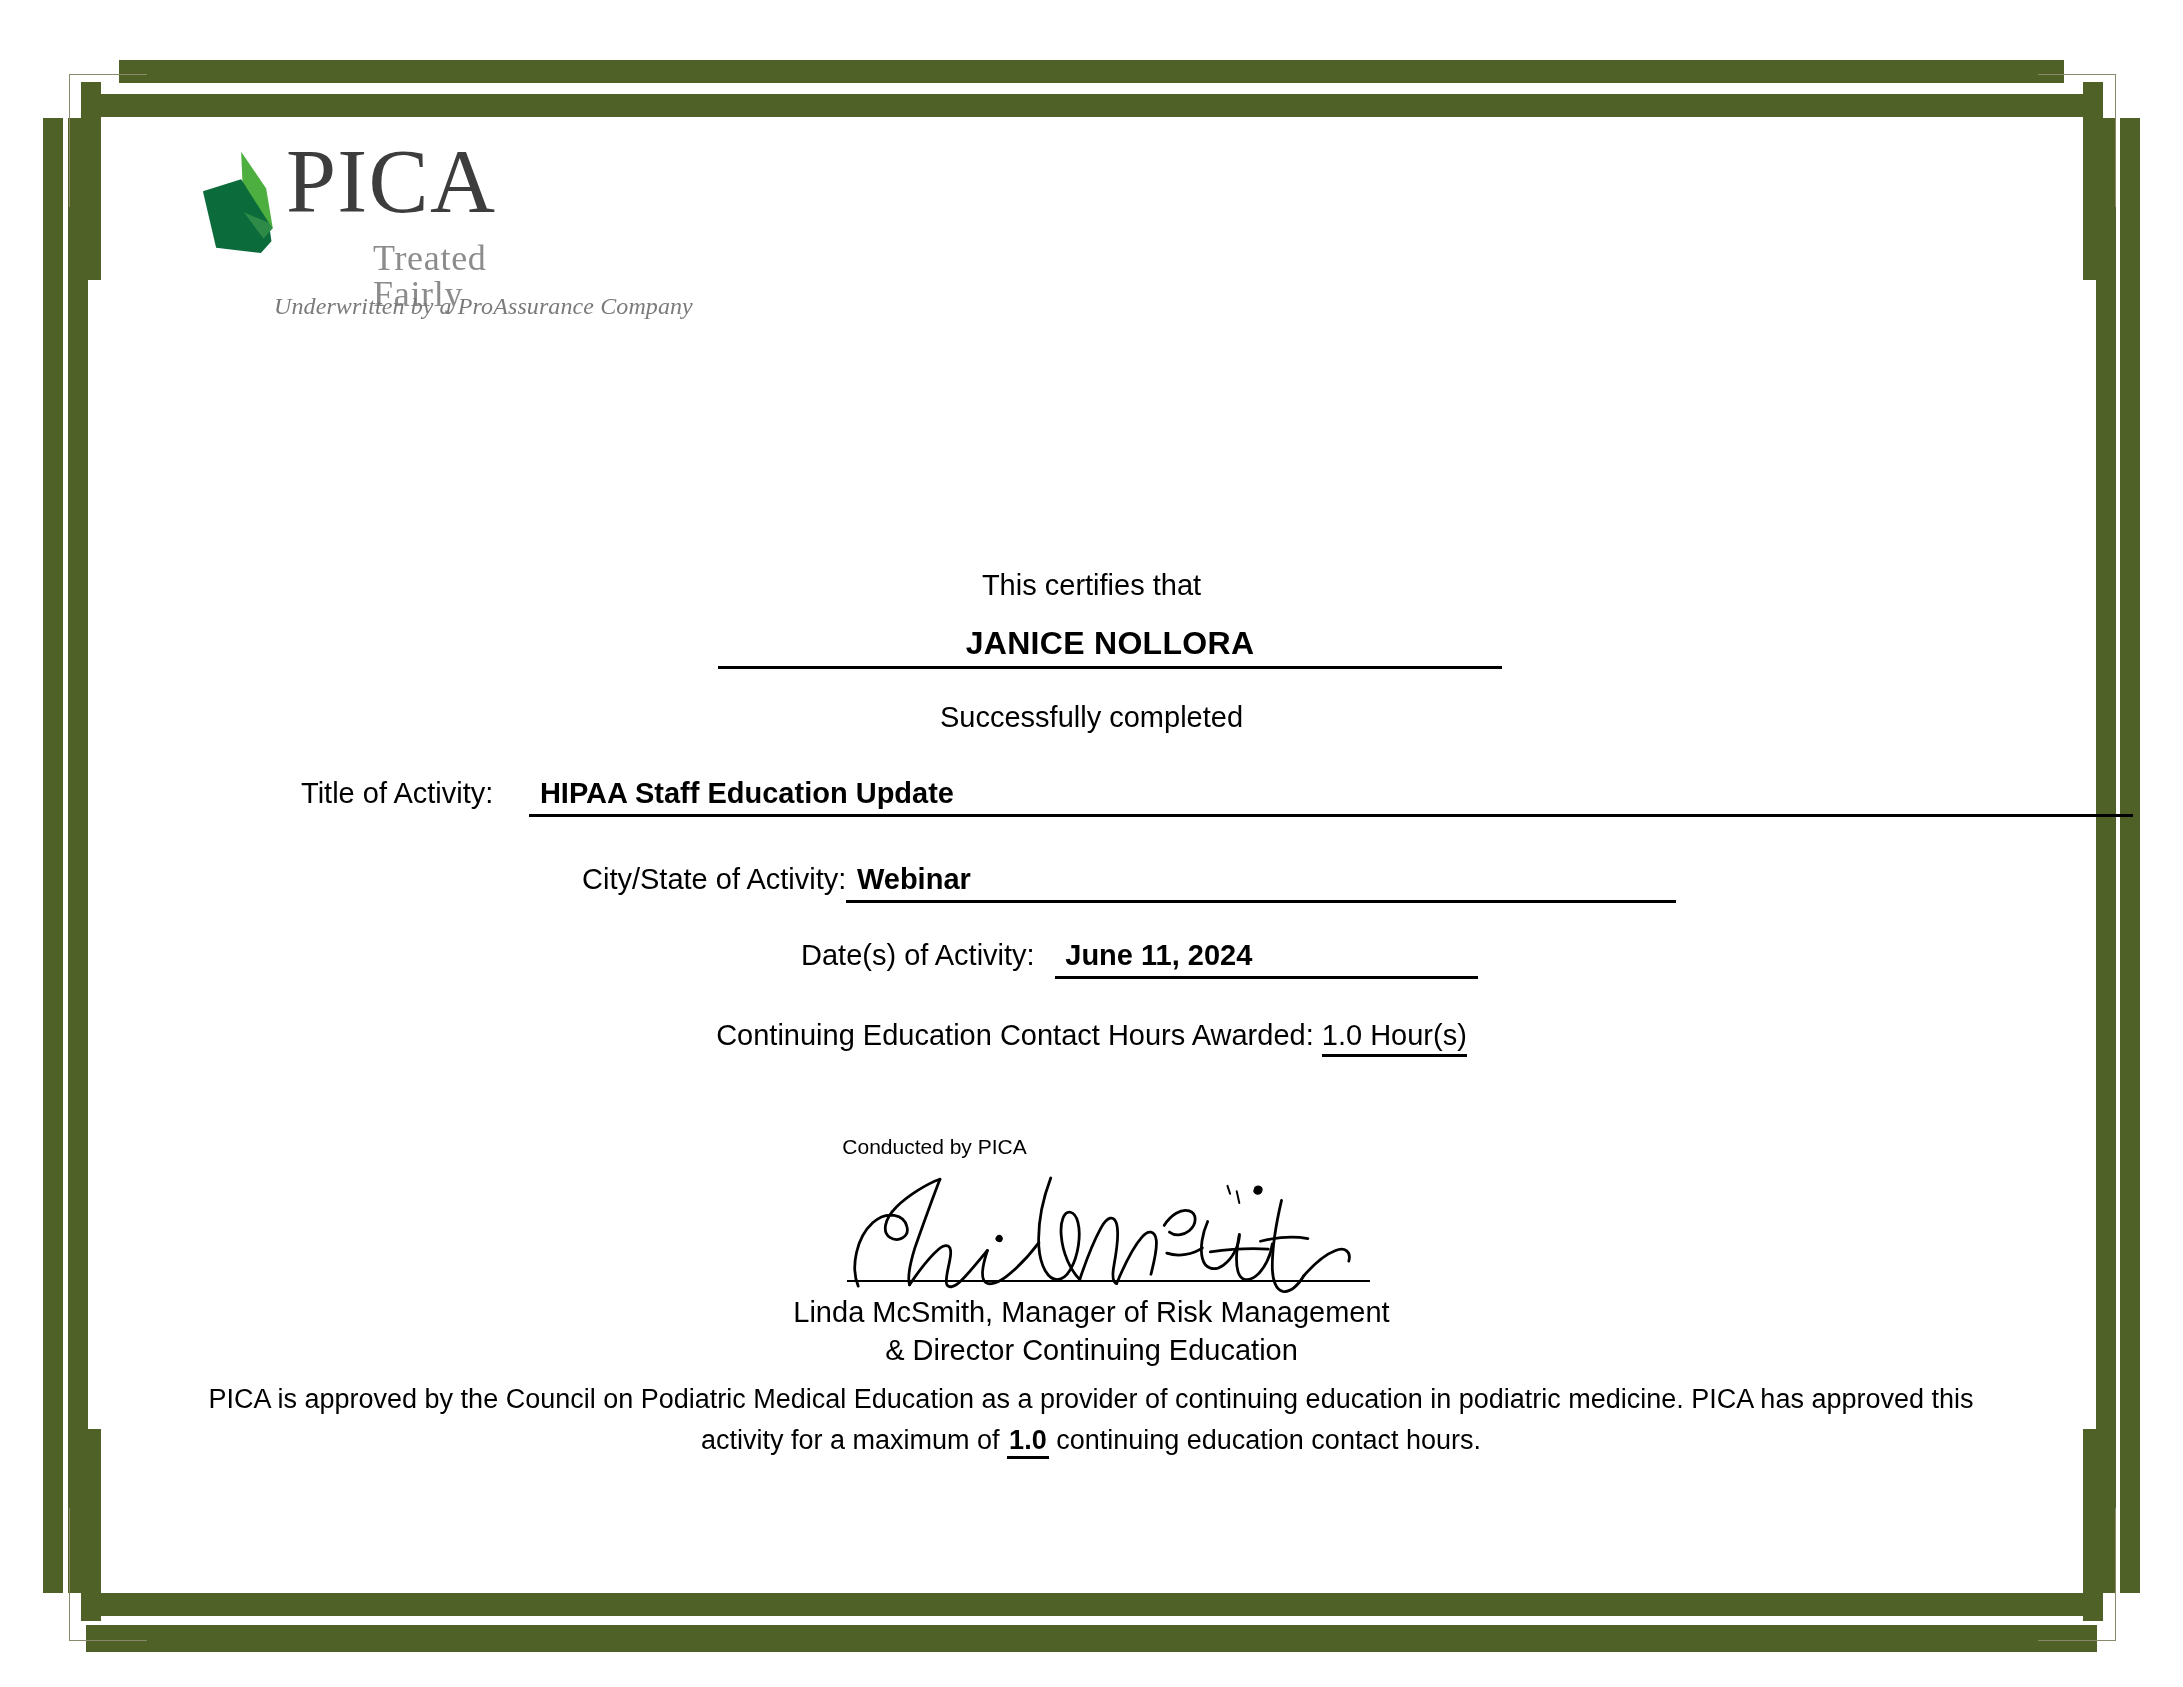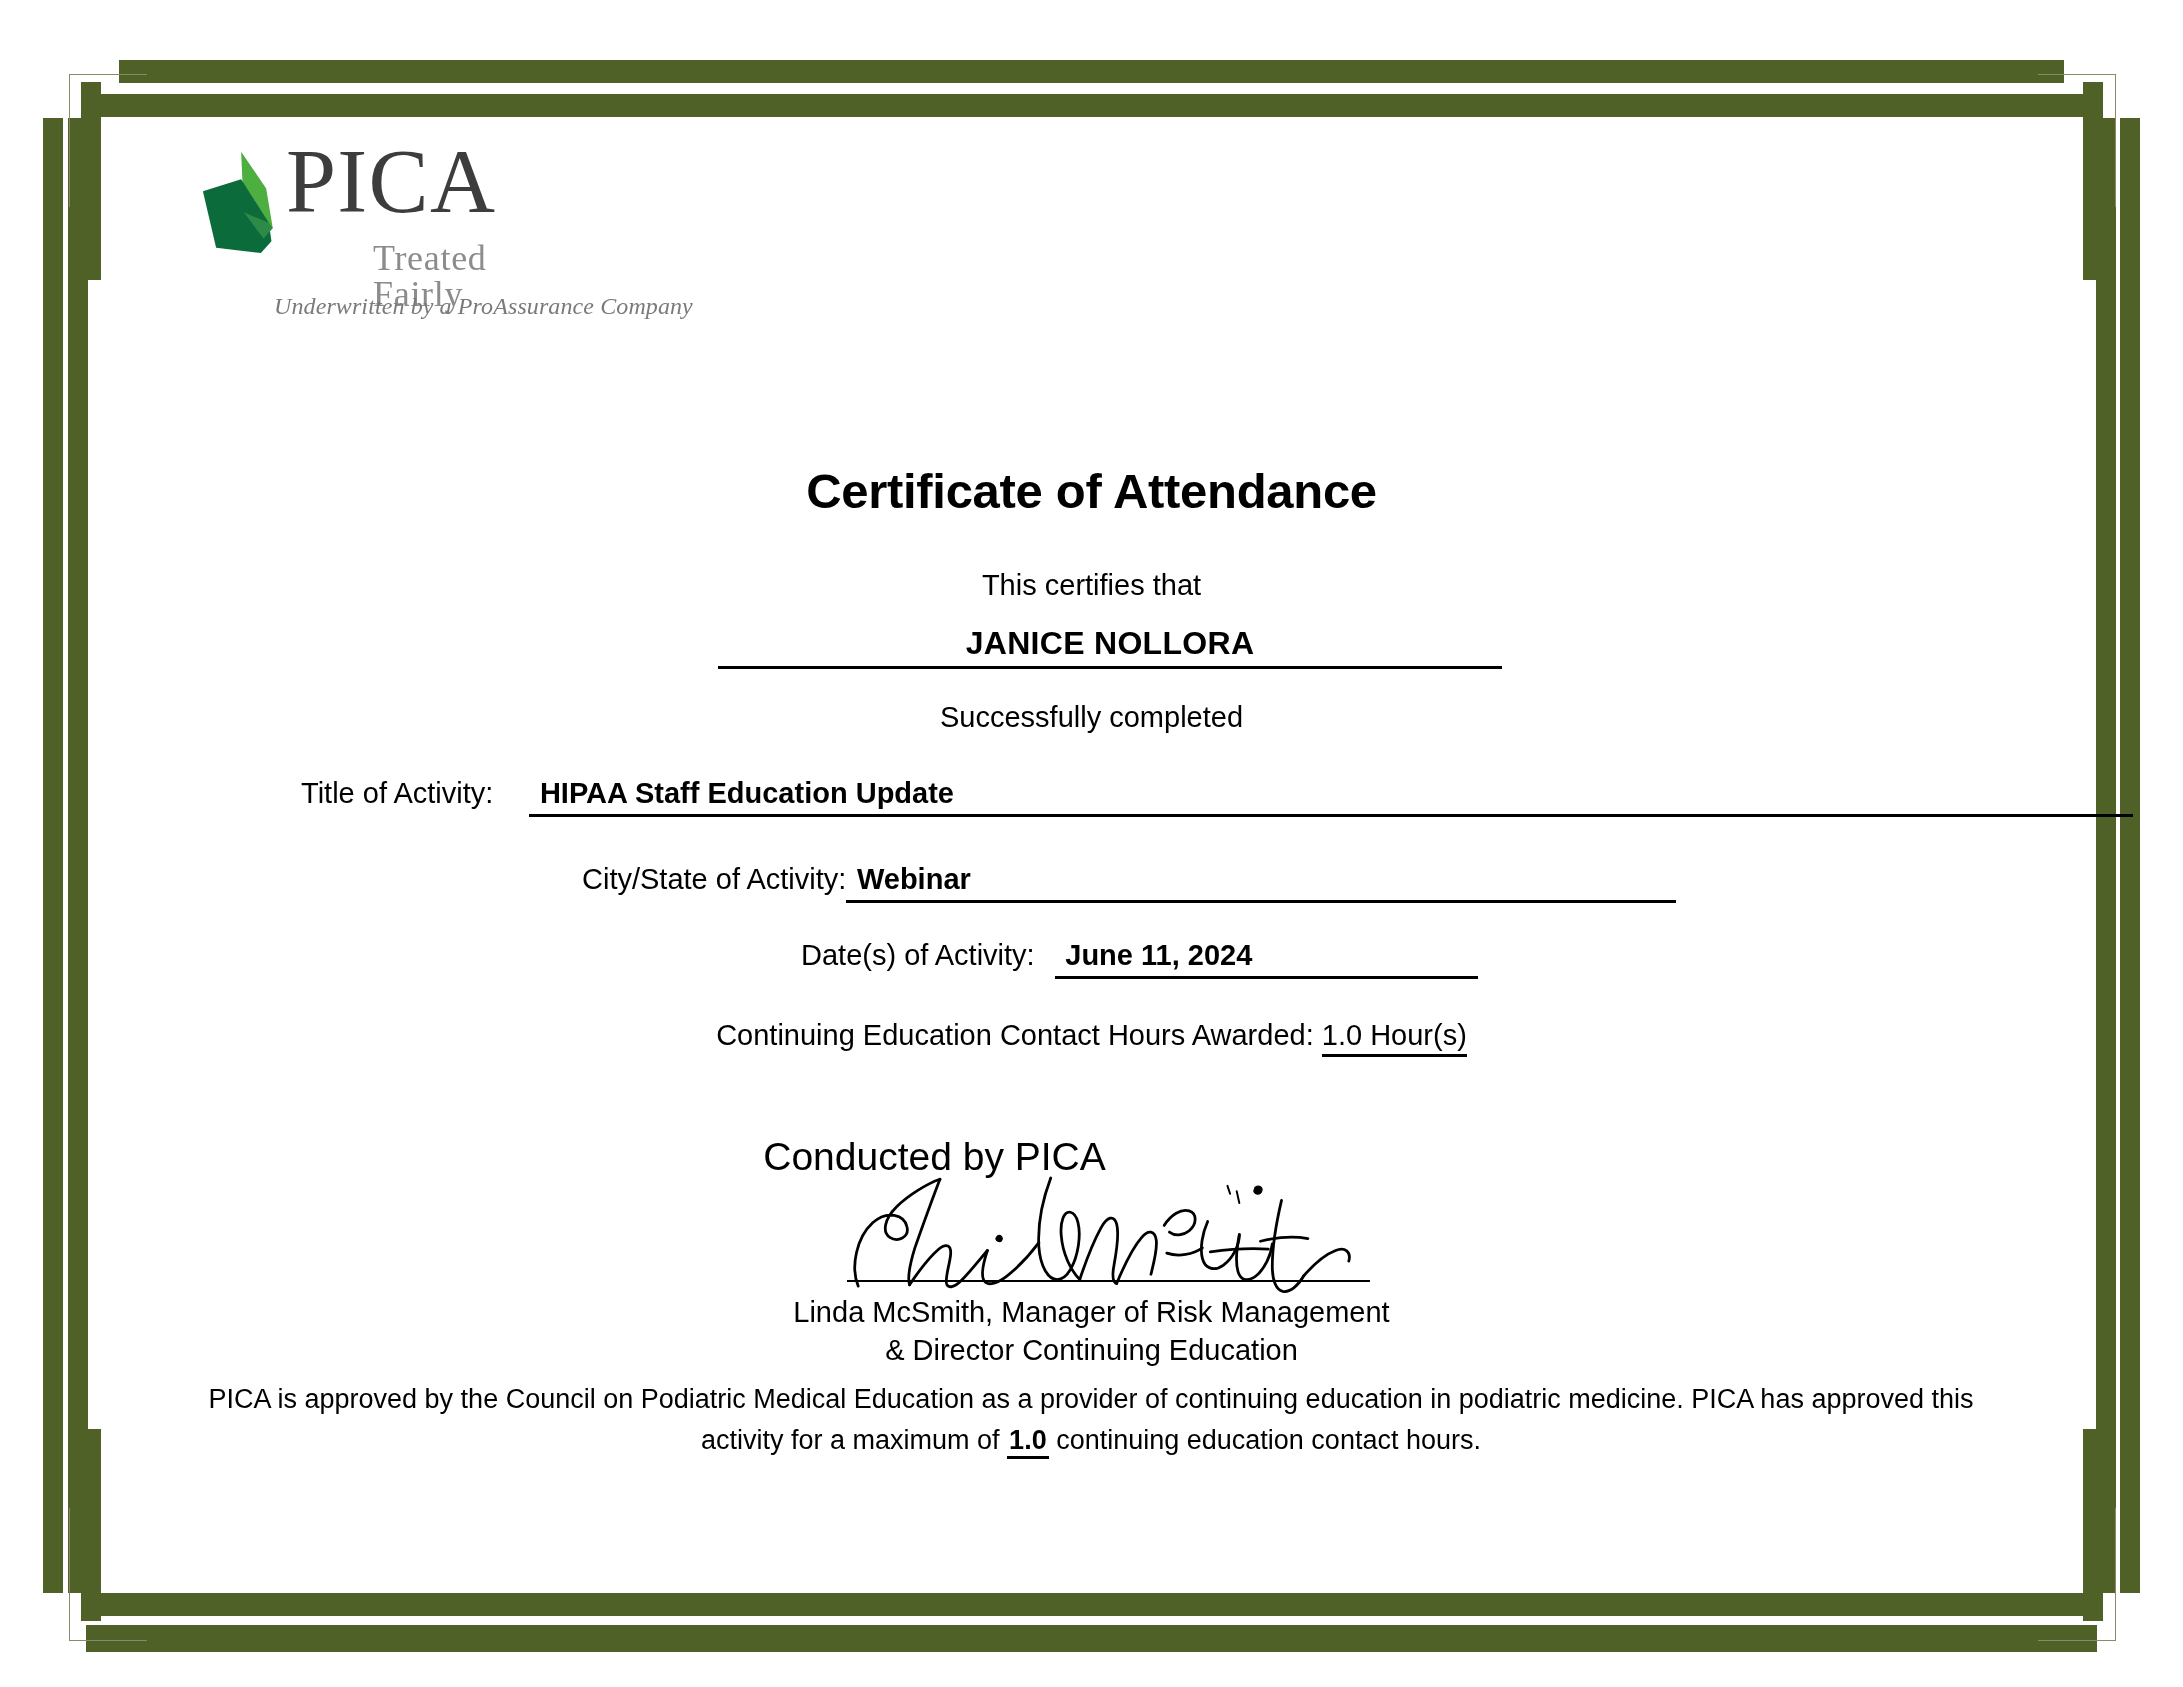--- a/index.html
+++ b/index.html
@@ -178,21 +178,21 @@
     border-bottom: 3.3px solid #000;
     padding-bottom: 2.6px;
   }
 
   .conducted {
     position: absolute;
     left: 0;
     top: 1135px;
     width: 1869px;
     text-align: center;
-    font-size: 39px;
+    font-size: 21px;
   }
 
   
   .sig-block {
     position: absolute;
     left: 840px;
     top: 1174px;
     width: 523px;
     height: 122px;
   }
@@ -280,21 +280,20 @@
       <path d="M4 64 L62 46 L104 112 L108 140 L92 158 L24 150 Z" fill="#0B6B3A"></path>
       <path d="M66 96 L96 136 L110 120 L104 112 Z" fill="#2E8B47"></path>
     </svg>
     <div class="logo-word">PICA</div>
     <div class="logo-tag">Treated Fairly</div>
     <div class="logo-sub">Underwritten by a ProAssurance Company</div>
   </div>
 
   <div class="content">
 
-    <div class="cert-title">Certificate of Attendance</div>
 
     <div class="certifies">This certifies that</div>
 
     <div class="name-row">
       <span class="nm">JANICE NOLLORA</span>
     </div>
 
     <div class="completed">Successfully completed</div>
 
     <div class="field" id="field-title">

